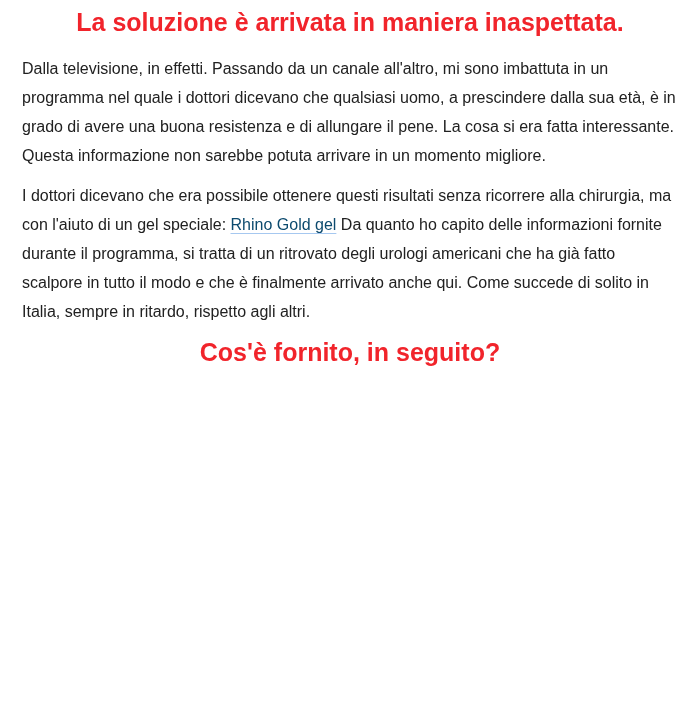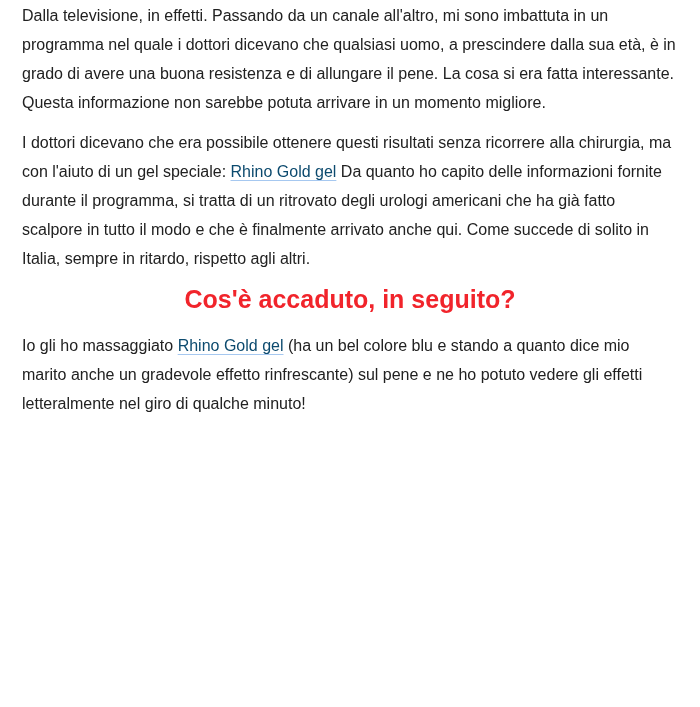--- a/index.html
+++ b/index.html
@@ -45,23 +45,23 @@
     text-decoration-color: #a6c8f0;
     text-underline-offset: 3px;
     cursor: pointer;
   }
 </style>
 </head>
 <body>
 
 <div class="page">
 
+  <h1 class="heading">La soluzione è arrivata in maniera inaspettata.</h1>
 
   <p class="body-text"><span>Dalla televisione, in effetti. Passando da un canale all'altro, mi sono imbattuta in un programma nel quale i dottori dicevano che qualsiasi uomo, a prescindere dalla sua età, è in grado di avere una buona resistenza e di allungare il pene. La cosa si era fatta interessante. Questa informazione non sarebbe potuta arrivare in un momento migliore.</span></p>
 
   <p class="body-text"><span>I dottori dicevano che era possibile ottenere questi risultati senza ricorrere alla chirurgia, ma con l'aiuto di un gel speciale: </span><a class="inline-link">Rhino Gold gel</a><span> Da quanto ho capito delle informazioni fornite durante il programma, si tratta di un ritrovato degli urologi americani che ha già fatto scalpore in tutto il modo e che è finalmente arrivato anche qui. Come succede di solito in Italia, sempre in ritardo, rispetto agli altri.</span></p>
 
-  <h2 class="heading">Cos'è accaduto, in seguito?</h2>
+  <h2 class="heading">Cos'è fornito, in seguito?</h2>
 
 
-  <p class="body-text"><span>Io gli ho massaggiato </span><a class="inline-link">Rhino Gold gel</a><span> (ha un bel colore blu e stando a quanto dice mio marito anche un gradevole effetto rinfrescante) sul pene e ne ho potuto vedere gli effetti letteralmente nel giro di qualche minuto!</span></p>
 
 </div>
 
 </body></html>

